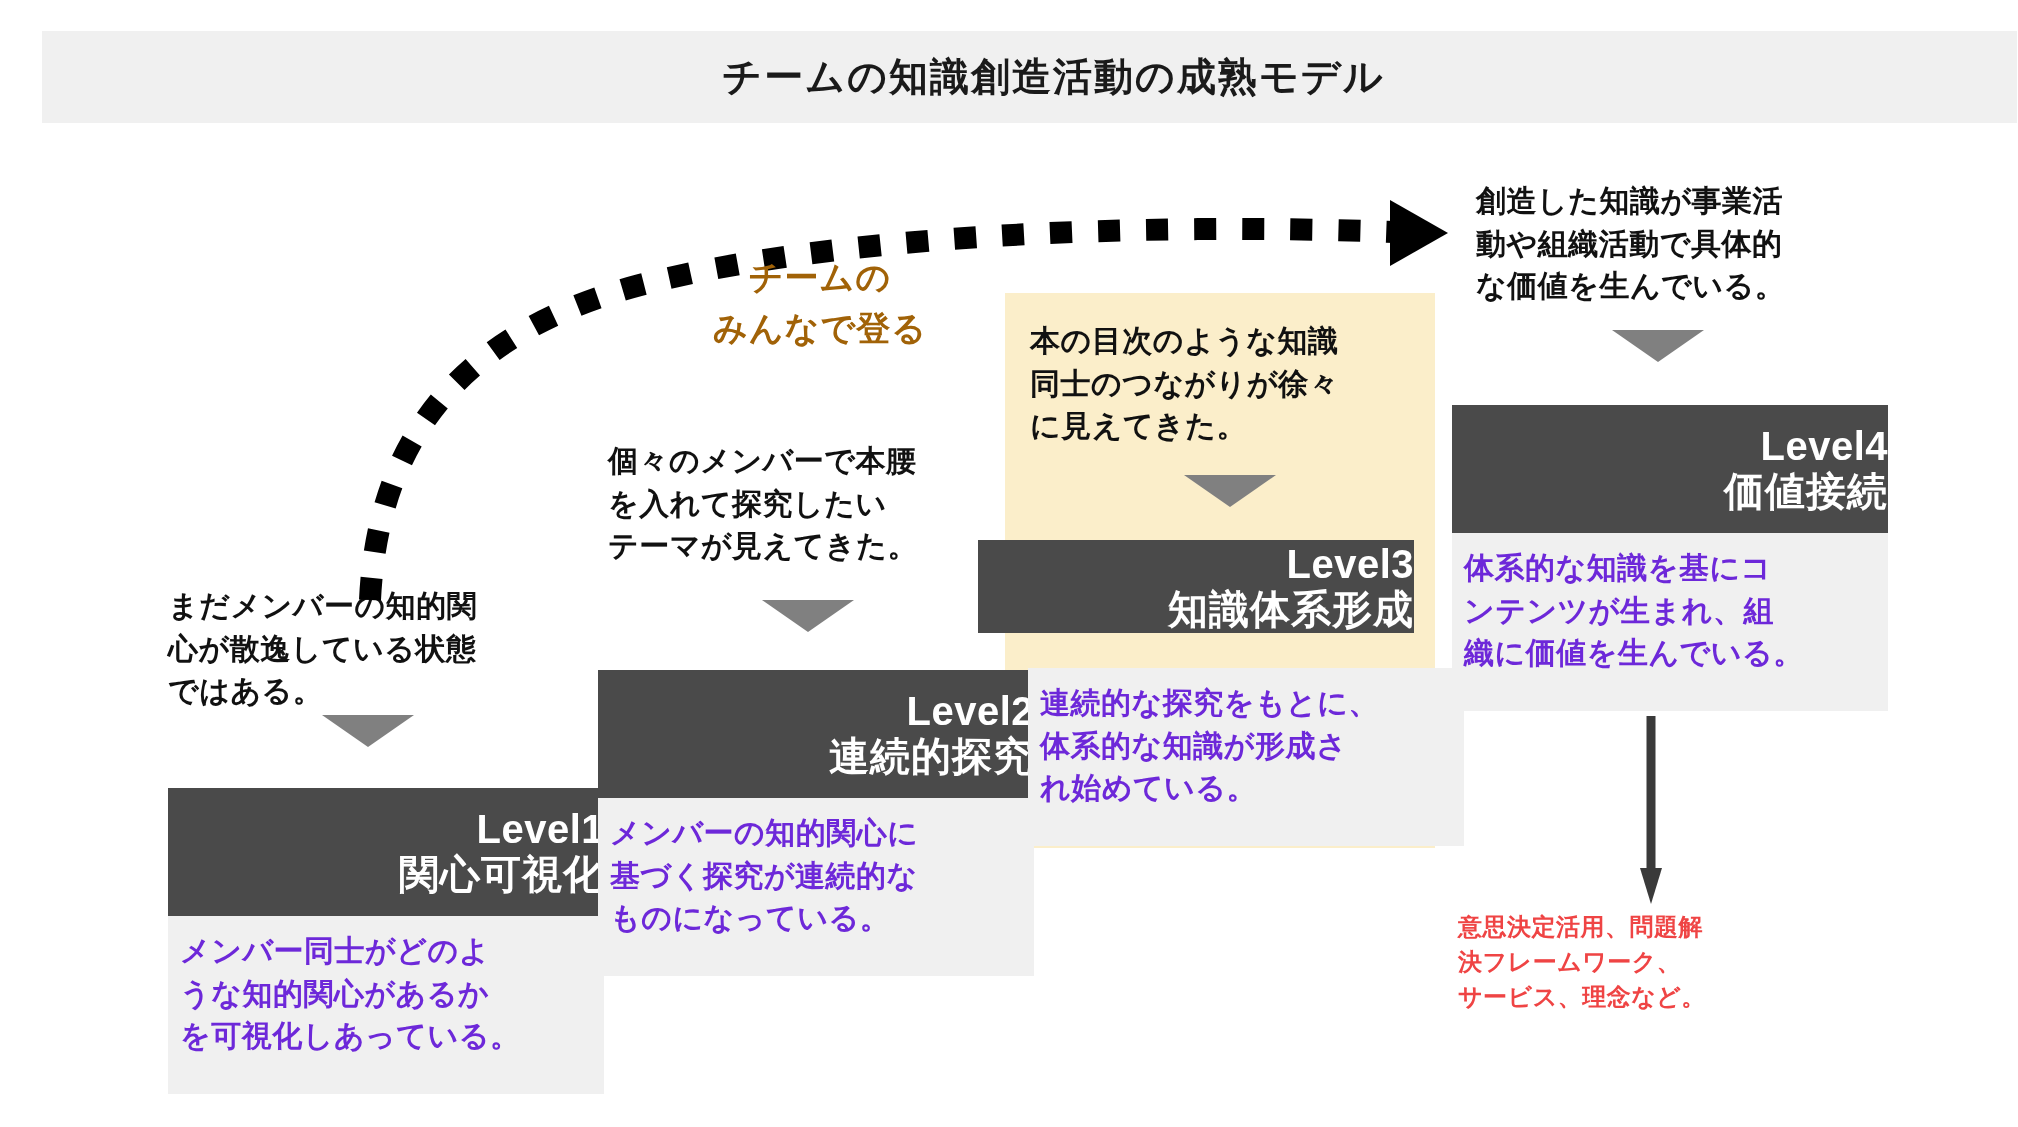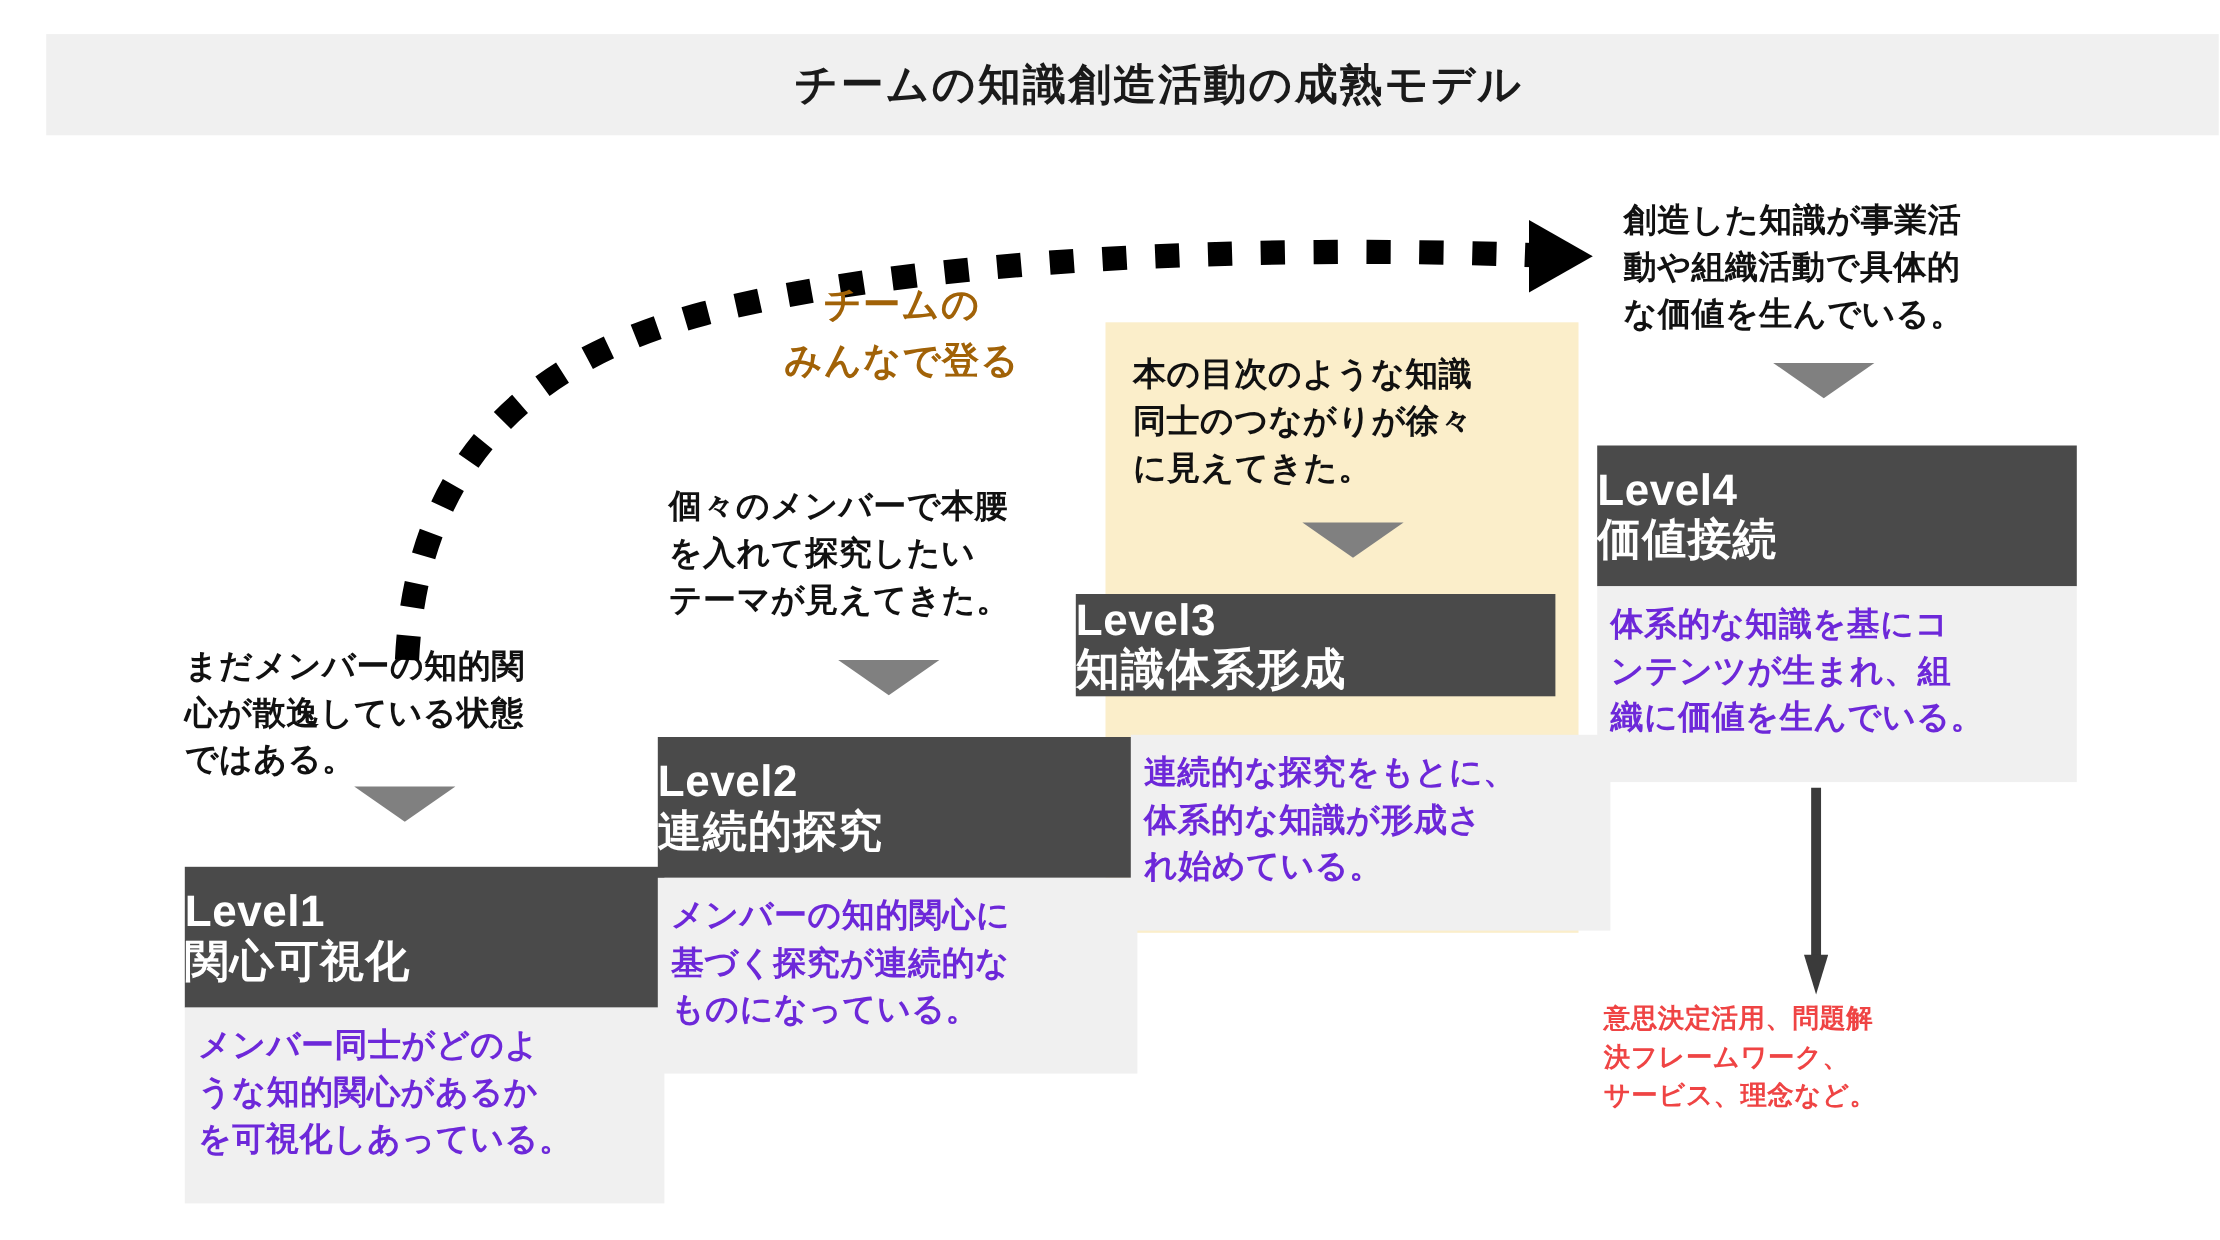--- a/index.html
+++ b/index.html
@@ -52,21 +52,21 @@
     white-space: pre-line;
     text-align: justify;
     text-align-last: left;
   }
   .level-head {
     position: absolute;
     background: #4a4a4a;
     color: #ffffff;
     display: flex;
     flex-direction: column;
-    align-items: flex-start;
+    align-items: flex-end;
     justify-content: center;
     line-height: 1.12;
   }
   .level-head .lvl-en {
     font-size: 40px;
     font-weight: bold;
     letter-spacing: 0.5px;
   }
   .level-head .lvl-jp {
     font-size: 40px;

